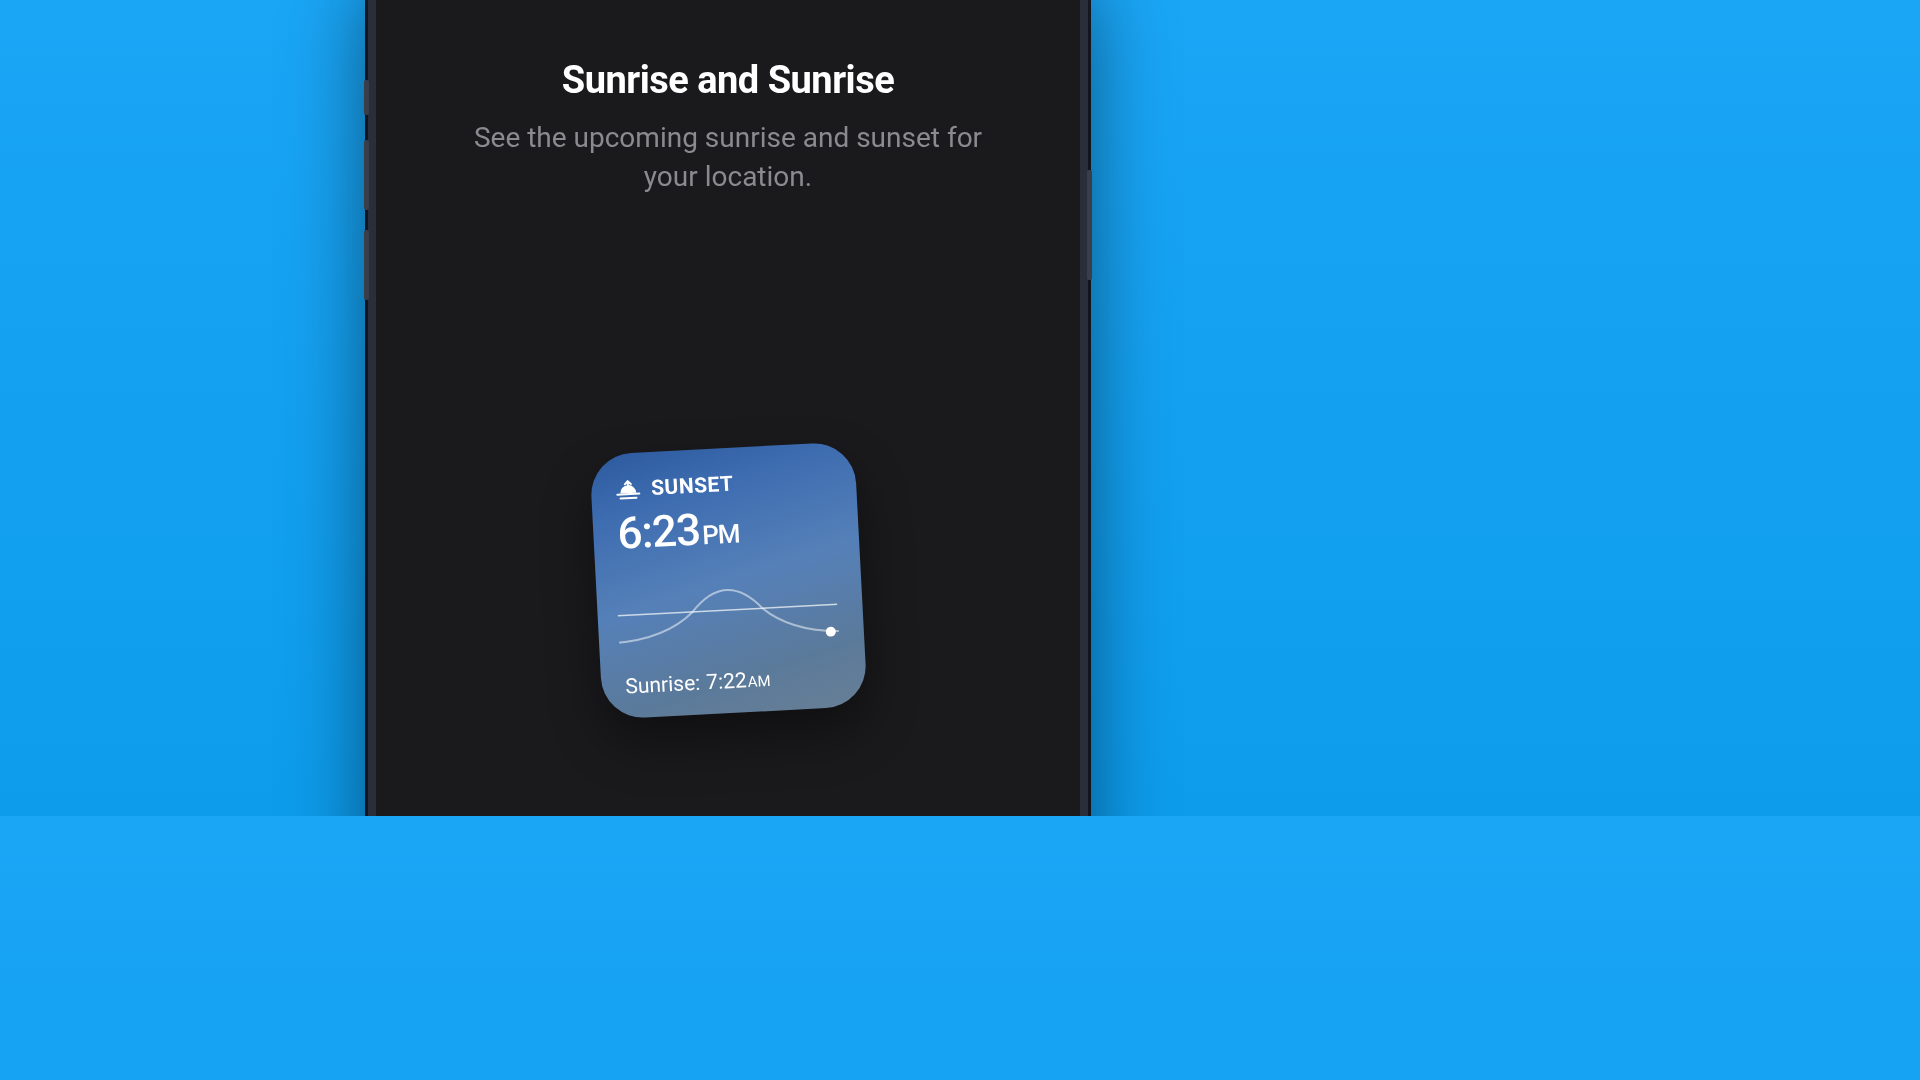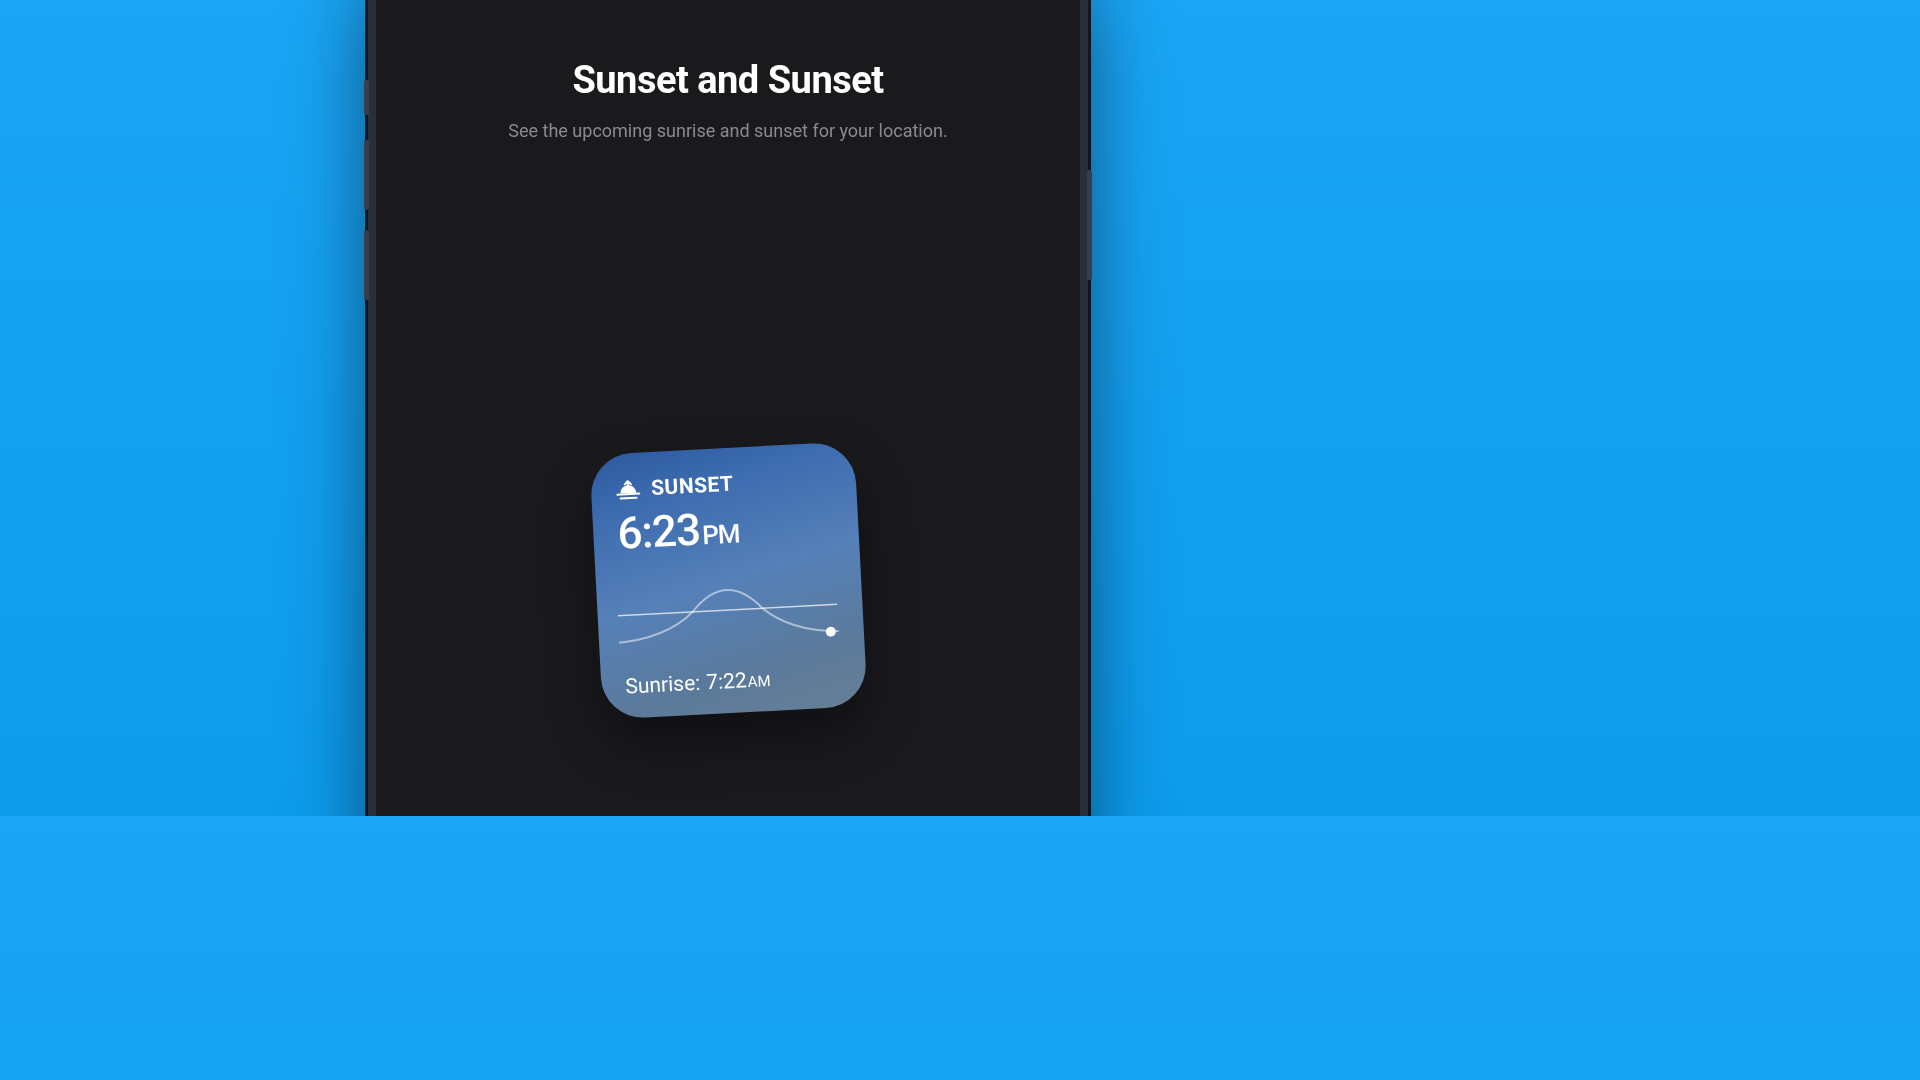--- a/index.html
+++ b/index.html
@@ -52,21 +52,21 @@
     }
     .title {
       color: #ffffff;
       font-size: 38px;
       font-weight: 700;
       letter-spacing: -0.5px;
       margin-bottom: 12px;
     }
     .subtitle {
       color: #8a8a8f;
-      font-size: 18px;
+      font-size: 28px;
       font-weight: 400;
       line-height: 1.4;
       max-width: 520px;
       margin: 16px auto;
     }
     
     .widget {
       position: absolute;
       top: 500px;
       left: 50%;
@@ -138,21 +138,21 @@
 <body>
 
 <div class="phone-frame">
   <div class="side-button silence"></div>
   <div class="side-button vol-up"></div>
   <div class="side-button vol-down"></div>
   <div class="side-button power"></div>
 
   <div class="phone-screen">
     <div class="content">
-      <div class="title">Sunset and Sunset</div>
+      <div class="title">Sunrise and Sunrise</div>
       <div class="subtitle">See the upcoming sunrise and sunset for your location.</div>
     </div>
 
     <div class="widget">
       <div class="widget-header">
         <span class="sunset-icon">
           <svg viewBox="0 0 26 22" fill="white">
             <path d="M13 2 L13 6 M13 2 L10 5 M13 2 L16 5" stroke="white" stroke-width="2" stroke-linecap="round" fill="none"></path>
             <path d="M5 14 A8 8 0 0 1 21 14" fill="white"></path>
             <rect x="1" y="14" width="24" height="2" fill="white" rx="1"></rect>

